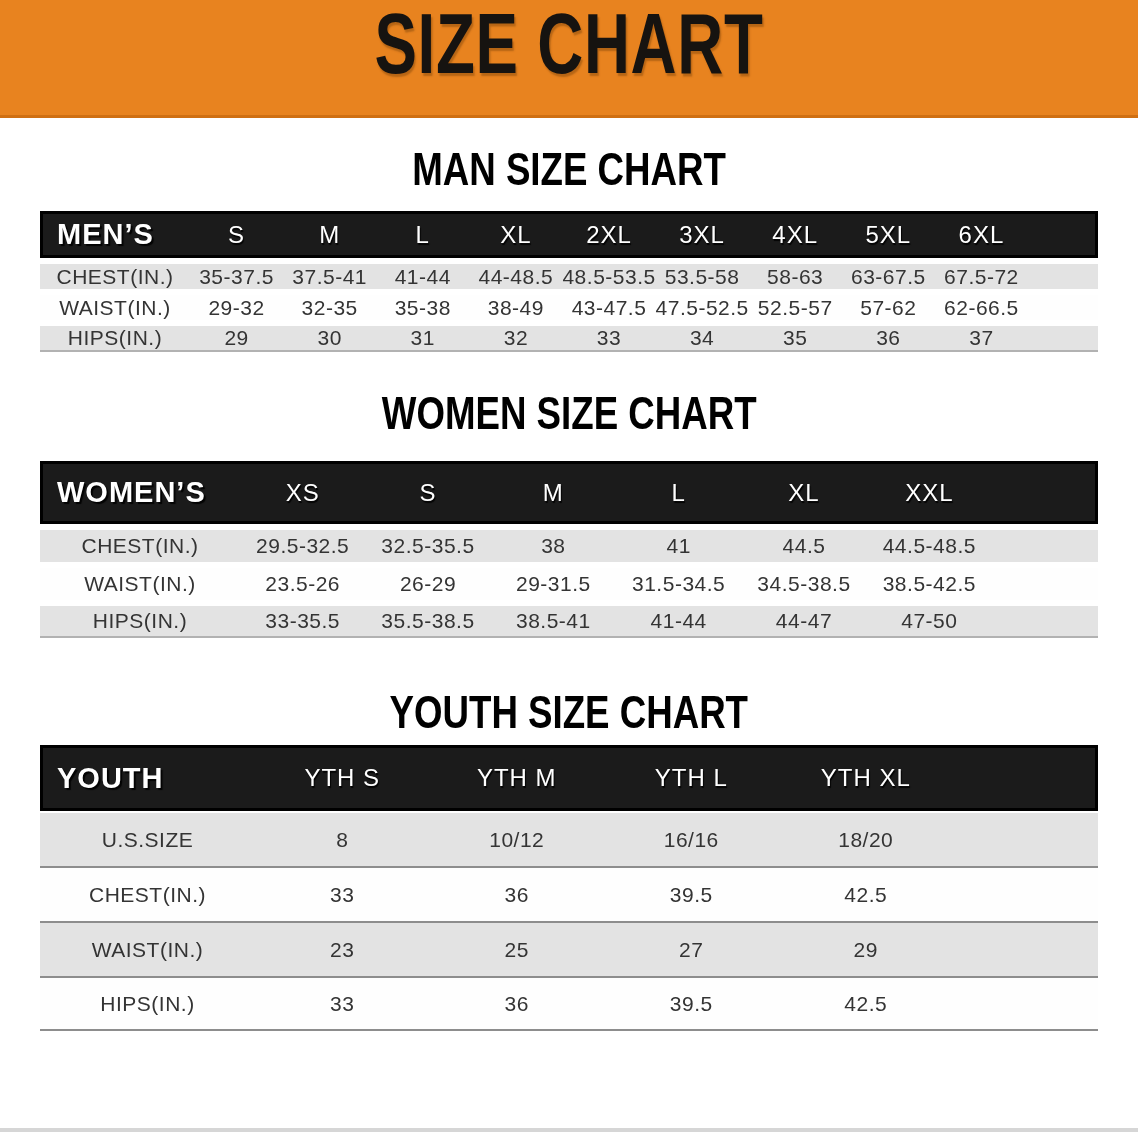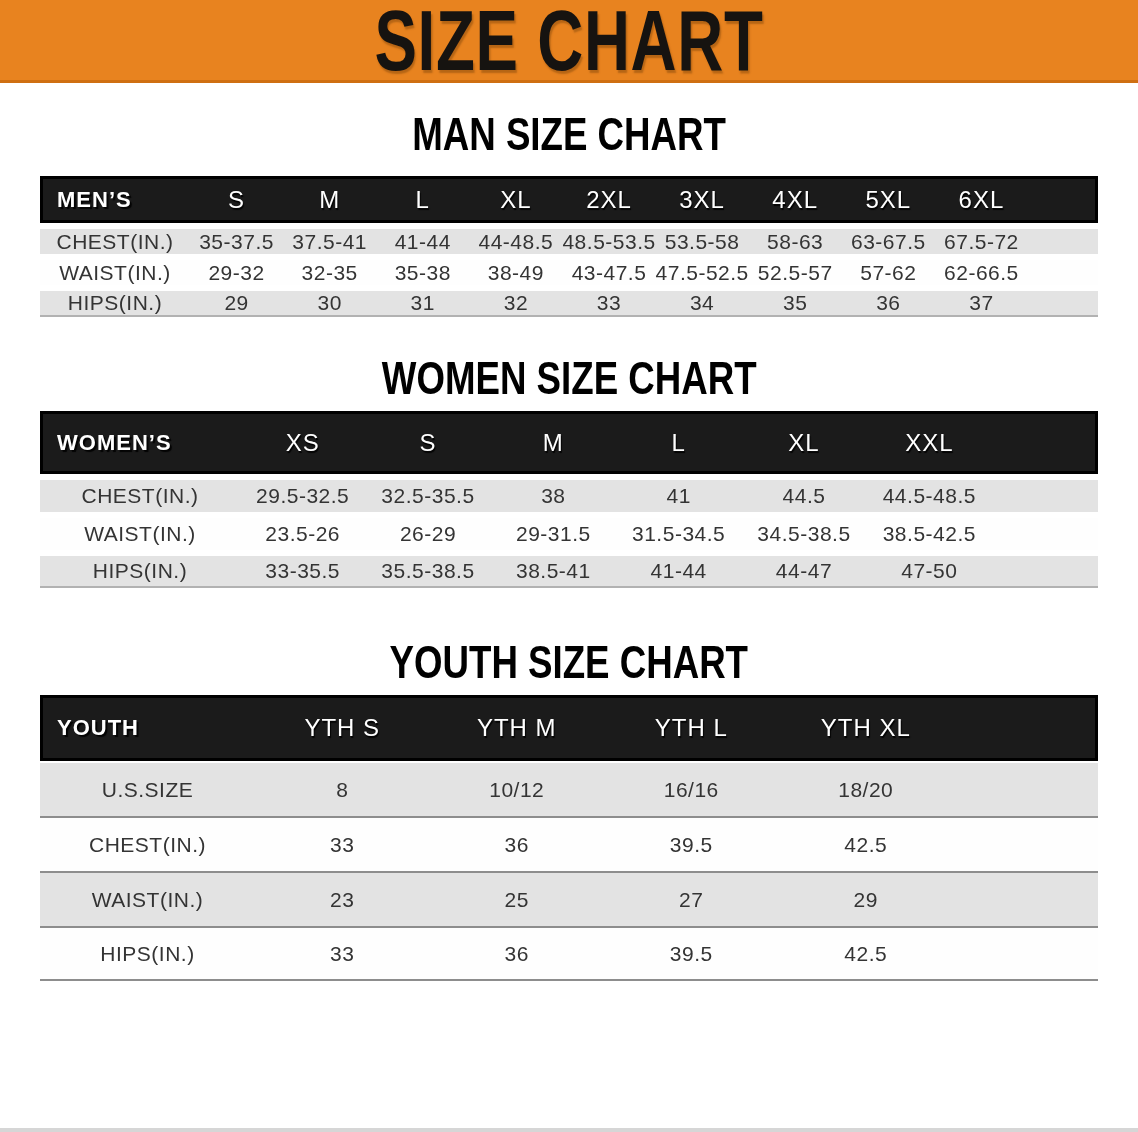--- a/index.html
+++ b/index.html
@@ -7,24 +7,24 @@
   body {
     width: 1138px; height: 1132px;
     background: #ffffff;
     font-family: "Liberation Sans", sans-serif;
     overflow: hidden;
     position: relative;
   }
 
   
   .banner {
-    height: 83px;
+    height: 118px;
     background: #E8831F;
     border-bottom: 3px solid #cf6f12;
-    display: flex; align-items: center; justify-content: center;
+    display: flex; justify-content: center;
   }
   .banner-text {
     display: inline-block;
     font-size: 86px; font-weight: 700; line-height: 1;
     color: #161310;
     letter-spacing: 1px;
     transform: scaleX(0.74);
     text-shadow: 2px 3px 2px rgba(90, 45, 0, 0.35);
     white-space: nowrap;
   }
@@ -43,21 +43,21 @@
   .section-youth .section-heading { padding-top: 50px; }
 
   
   .table-wrap { padding-left: 40px; }
   table.size-table {
     width: 1058px;
     border-collapse: separate; border-spacing: 0;
     table-layout: fixed;
   }
   .section-men   table.size-table { margin-top: 19px; }
-  .section-women table.size-table { margin-top: 10px; }
+  .section-women table.size-table { margin-top: 25px; }
   .section-youth table.size-table { margin-top: 10px; }
 
   
   .t-men   col.col-label { width: 150px; }  .t-men   col.col-filler { width: 70px; }
   .t-women col.col-label { width: 200px; }  .t-women col.col-filler { width: 106px; }
   .t-youth col.col-label { width: 215px; }  .t-youth col.col-filler { width: 145px; }
 
   
   table.size-table thead th {
     background: #1b1b1b;
@@ -66,21 +66,21 @@
     border-bottom: 3px solid #000;
     padding: 0;
     vertical-align: middle;
   }
   table.size-table thead th:first-child { border-left: 3px solid #000; text-align: left; padding-left: 14px; }
   table.size-table thead th:last-child  { border-right: 3px solid #000; }
   .t-men   thead th { height: 47px; }
   .t-women thead th { height: 63px; }
   .t-youth thead th { height: 66px; }
   th.tbl-label {
-    font-size: 22px; font-weight: 700; letter-spacing: 1px;
+    font-size: 29px; font-weight: 700; letter-spacing: 1px;
     text-shadow: 2px 2px 1px rgba(0,0,0,0.9);
     white-space: nowrap;
   }
   th.col-head {
     font-size: 24px; font-weight: 400; letter-spacing: 1px;
     text-align: center;
     text-shadow: 1px 2px 1px rgba(0,0,0,0.9);
     white-space: nowrap;
   }
 

